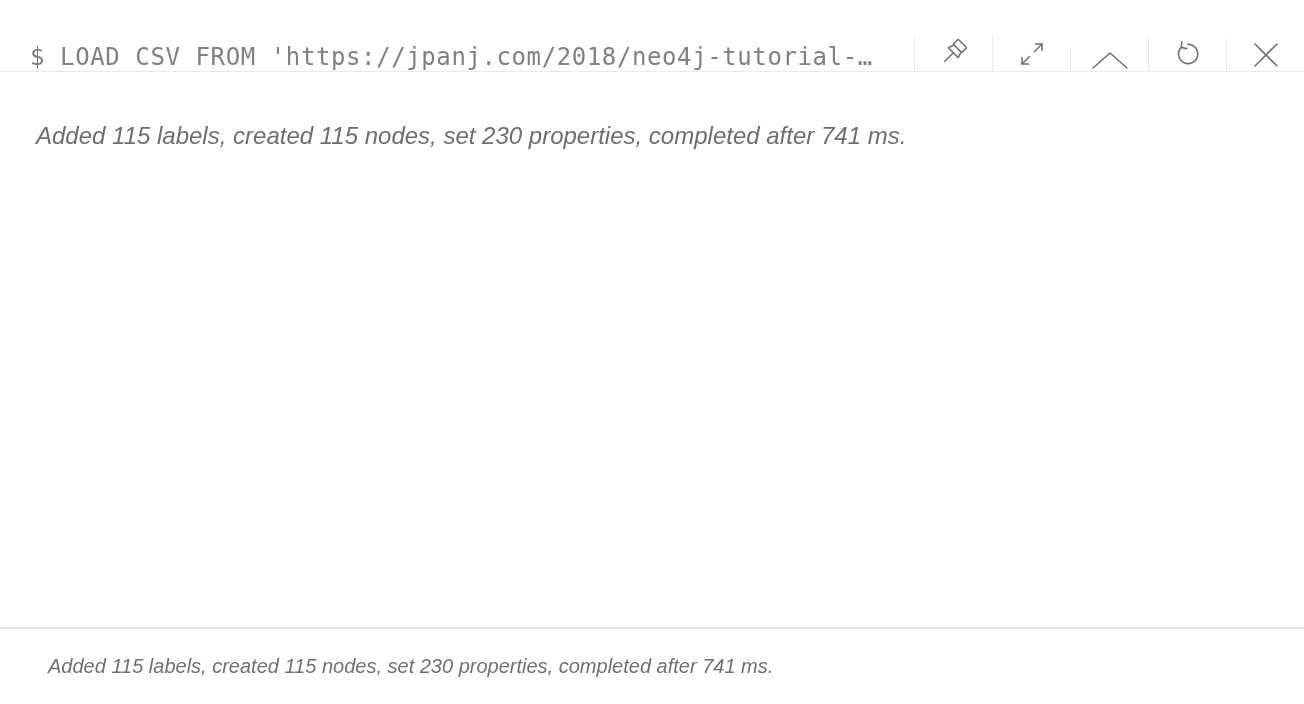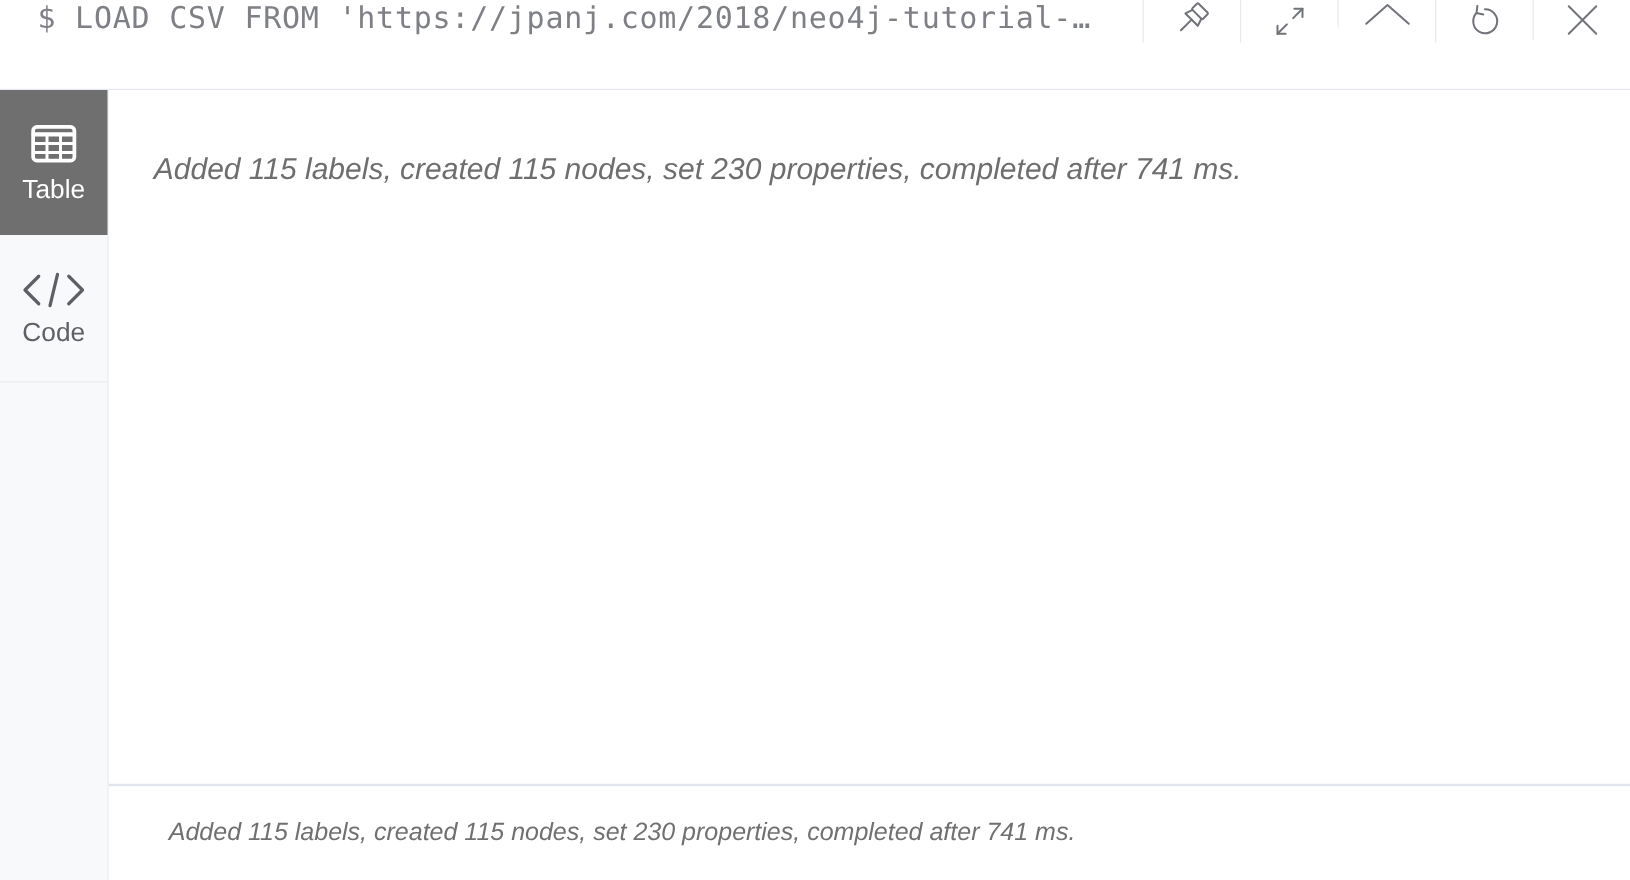--- a/index.html
+++ b/index.html
@@ -7,21 +7,21 @@
     width: 1304px; height: 704px; overflow: hidden;
     background: #ffffff;
     font-family: "Liberation Sans", "DejaVu Sans", sans-serif;
     -webkit-font-smoothing: antialiased;
   }
   .frame { width: 1304px; height: 704px; display: flex; flex-direction: column; }
 
   
   .topbar {
     height: 71px; flex: 0 0 71px;
-    display: flex; align-items: flex-start;
+    display: flex; align-items: flex-end;
     background: #ffffff;
     border-bottom: 1px solid #e7eaf0;
   }
   .command {
     flex: 1; min-width: 0;
     display: flex; align-items: center;
     padding-left: 30px;
     overflow: hidden; white-space: nowrap;
     cursor: pointer;
   }
@@ -141,46 +141,20 @@
         <svg width="32" height="32" viewBox="0 0 32 32" fill="none" stroke="currentColor" stroke-width="1.6" stroke-linecap="round">
           <line x1="5" y1="5" x2="27" y2="27"></line>
           <line x1="27" y1="5" x2="5" y2="27"></line>
         </svg>
       </span>
     </button>
   </div>
 
   <div class="content-row">
 
-    <aside class="sidebar">
-
-      <div class="tab selected">
-        <span>
-          <svg width="38" height="34" viewBox="0 0 38 34" fill="none" stroke="currentColor" stroke-linecap="round">
-            <rect x="2.5" y="3.5" width="33" height="27" rx="3" stroke-width="3"></rect>
-            <path d="M3 9.5 H35" stroke-width="3.4"></path>
-            <path d="M3 16.8 H35 M3 23.9 H35" stroke-width="2.4"></path>
-            <path d="M13.6 10 V30 M24.4 10 V30" stroke-width="2.4"></path>
-          </svg>
-        </span>
-        <span class="tab-label">Table</span>
-      </div>
-
-      <div class="tab tab-code">
-        <span>
-          <svg width="54" height="30" viewBox="0 0 54 30" fill="none" stroke="currentColor" stroke-width="2.6" stroke-linecap="round" stroke-linejoin="round">
-            <polyline points="15,4 4,15 15,26"></polyline>
-            <polyline points="39,4 50,15 39,26"></polyline>
-            <line x1="30" y1="2.5" x2="24" y2="27.5"></line>
-          </svg>
-        </span>
-        <span class="tab-label">Code</span>
-      </div>
-
-    </aside>
 
     <div class="main-col">
       <div class="result-area">
         <p class="summary-text">Added 115 labels, created 115 nodes, set 230 properties, completed after 741 ms.</p>
       </div>
       <div class="footer">
         <p class="footer-text">Added 115 labels, created 115 nodes, set 230 properties, completed after 741 ms.</p>
       </div>
     </div>
 

